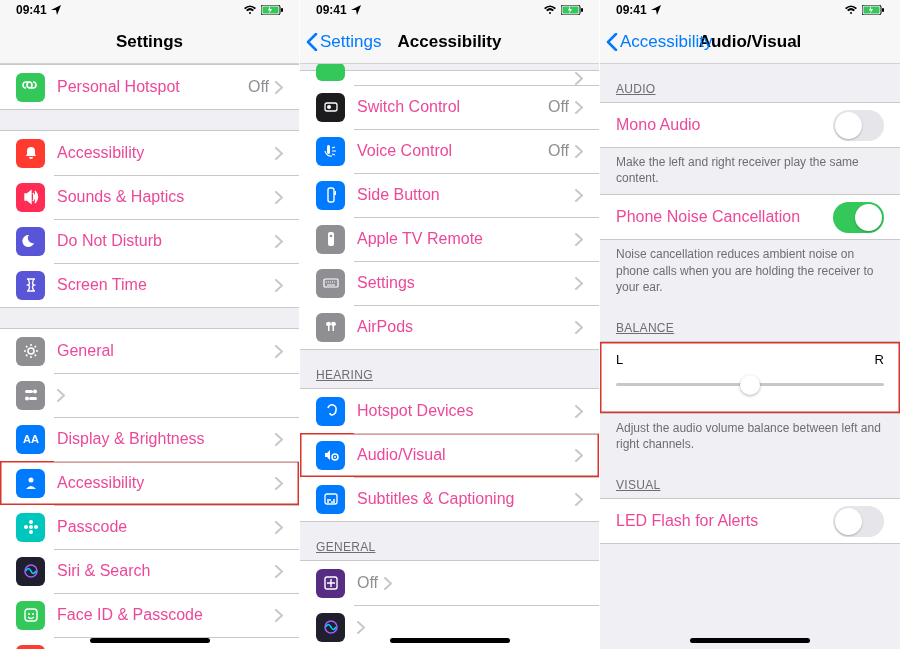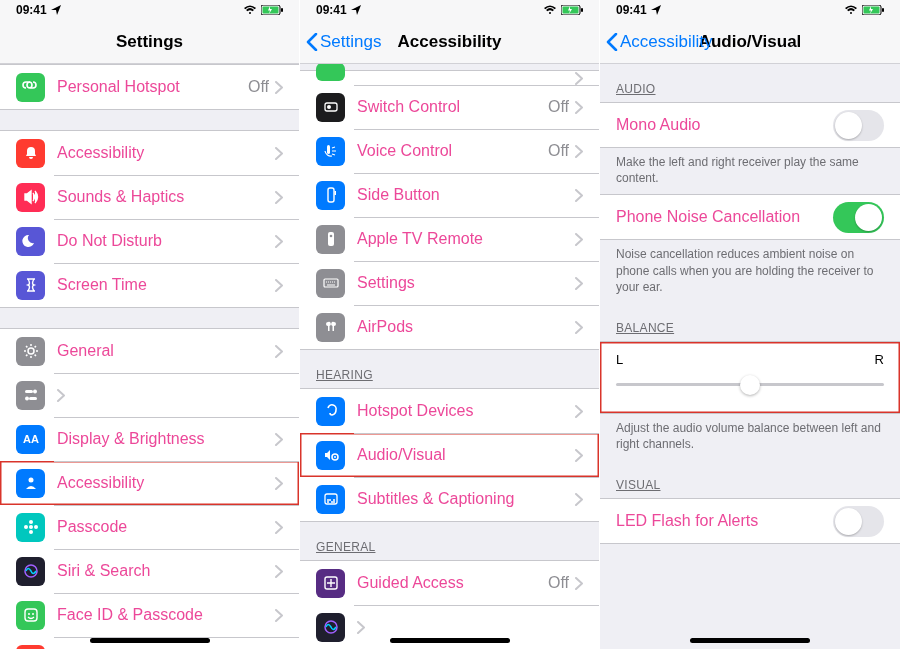--- a/index.html
+++ b/index.html
@@ -622,21 +622,20 @@
         </div>
       <div class="section-header">GENERAL</div>
       <div class="group" id="s2g2">
           <div class="row">
             <div class="row-icon" style="background: rgb(87, 44, 131);">
               <svg viewBox="0 0 18 18">
                 <rect x="3" y="3" width="12" height="12" rx="2" fill="none" stroke="#fff" stroke-width="1.4"></rect>
                 <path d="M9 5v8M5 9h8" stroke="#fff" stroke-width="1.4"></path>
               </svg>
             </div>
-            <div class="row-label">Guided Access</div>
             <div class="row-value">Off</div>
             <div class="chevron">
               <svg width="8" height="13" viewBox="0 0 8 13">
                 <path d="M1 1 L7 6.5 L1 12" stroke="#c7c7cc" stroke-width="2" fill="none" stroke-linecap="round" stroke-linejoin="round"></path>
               </svg>
             </div>
           </div>
           <div class="row">
             <div class="row-icon" style="background: rgb(31, 31, 46);">
               <svg viewBox="0 0 18 18">

